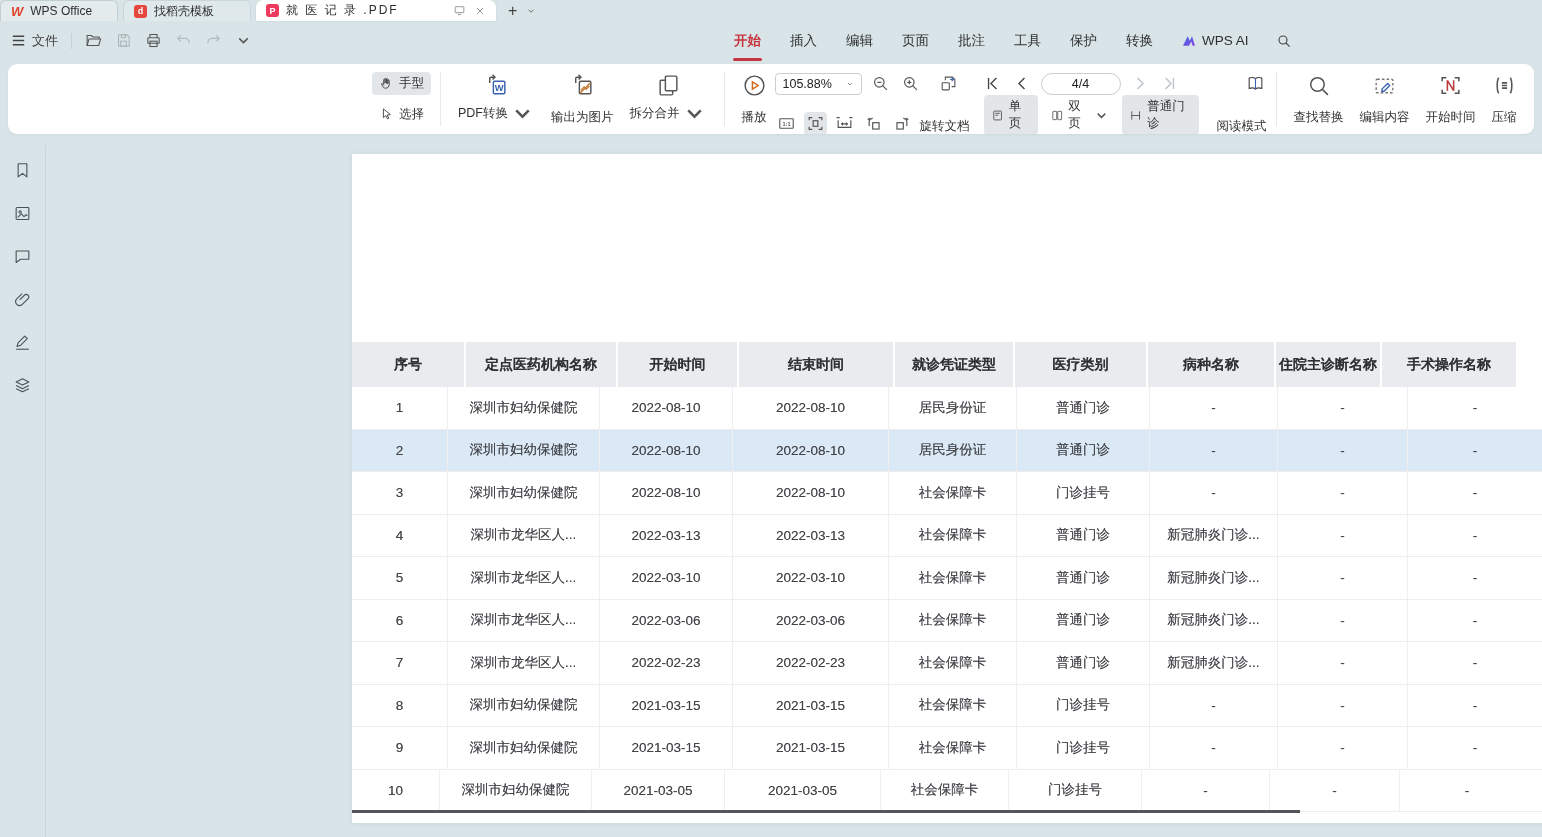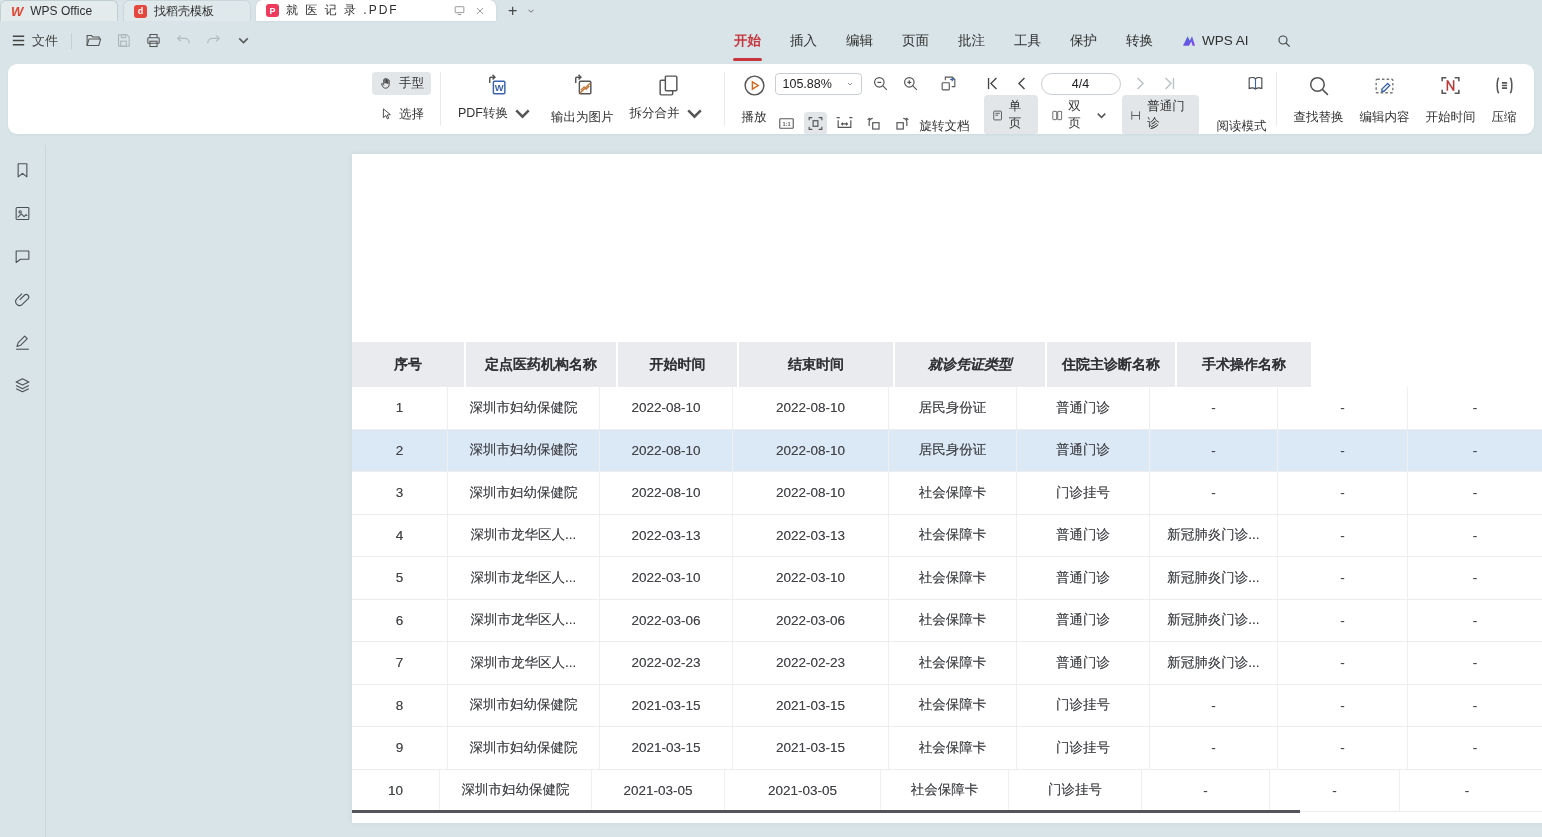--- a/index.html
+++ b/index.html
@@ -497,22 +497,24 @@
         </div>
       </div>
     <div class="docarea">
       <div class="page">
         <div class="dtable" id="data-table">
             <div class="thead">
               <div class="c" style="width: 112px;">序号</div>
               <div class="c" style="width: 150px;">定点医药机构名称</div>
               <div class="c" style="width: 119px;">开始时间</div>
               <div class="c" style="width: 154px;">结束时间</div>
-              <div class="c" style="width: 150px; font-style: italic;">就诊凭证类型</div>
-              <div class="c" style="width: 128px;">住院主诊断名称</div>
+              <div class="c" style="width: 118px;">就诊凭证类型</div>
+              <div class="c" style="width: 131px;">医疗类别</div>
+              <div class="c" style="width: 126px;">病种名称</div>
+              <div class="c" style="width: 104px;">住院主诊断名称</div>
               <div class="c" style="width: 134px;">手术操作名称</div>
             </div>
             <div class="trow">
               <div class="c" style="width: 96px;">1</div>
               <div class="c" style="width: 152px;">深圳市妇幼保健院</div>
               <div class="c" style="width: 133px;">2022-08-10</div>
               <div class="c" style="width: 156px;">2022-08-10</div>
               <div class="c" style="width: 128px;">居民身份证</div>
               <div class="c" style="width: 133px;">普通门诊</div>
               <div class="c" style="width: 128px;">-</div>

